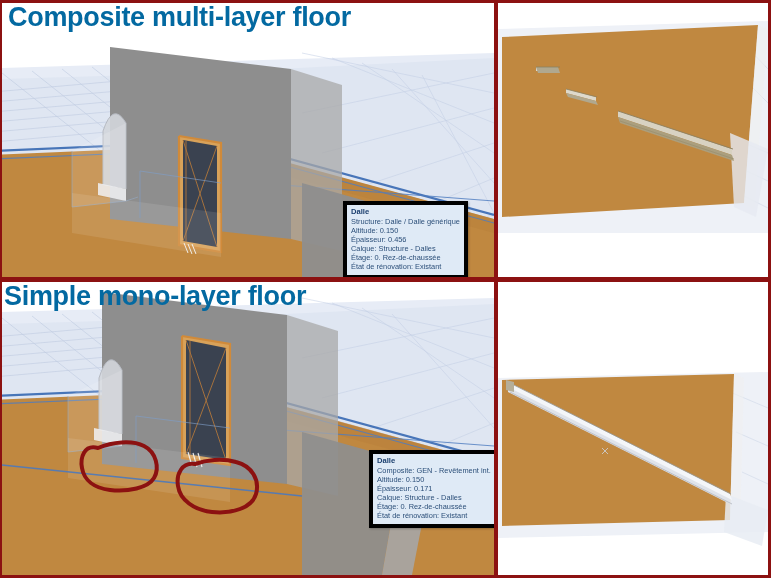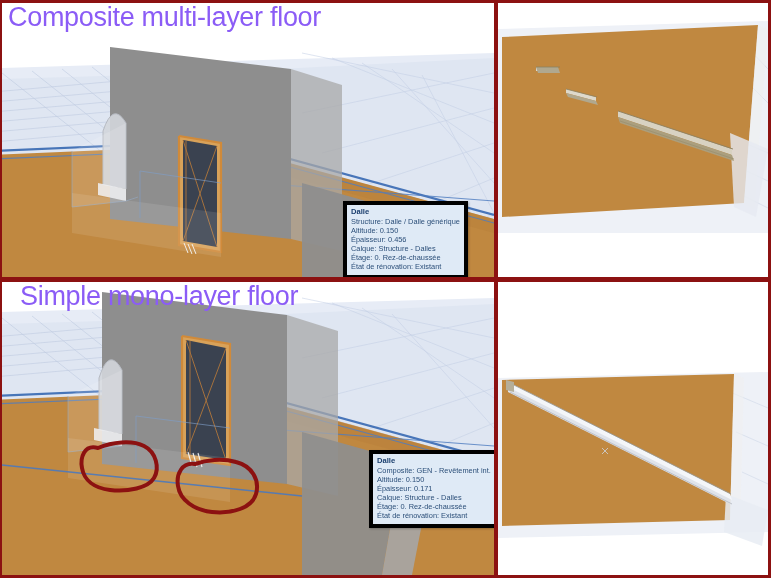--- a/index.html
+++ b/index.html
@@ -9,23 +9,23 @@
 
   
   .frame-top{position:absolute;left:0;top:0;width:771px;height:3px;background:#8c1111;}
   .frame-bottom{position:absolute;left:0;top:575px;width:771px;height:3px;background:#8c1111;}
   .frame-left{position:absolute;left:0;top:0;width:2px;height:578px;background:#8c1111;}
   .frame-right{position:absolute;left:768px;top:0;width:3px;height:578px;background:#8c1111;}
   .div-vert{position:absolute;left:494px;top:0;width:4px;height:578px;background:#8c1111;}
   .div-horz{position:absolute;left:0;top:277px;width:771px;height:5px;background:#8c1111;}
 
   
-  .title{position:absolute;font-weight:normal;color:#8b5cf6;letter-spacing:-0.3px;}
+  .title{position:absolute;font-weight:bold;color:#0369a1;letter-spacing:-0.3px;}
   #title-top{left:8px;top:2px;font-size:27px;}
-  #title-bottom{left:20px;top:281px;font-size:27px;}
+  #title-bottom{left:4px;top:281px;font-size:27px;}
 
   
   .quad{position:absolute;overflow:hidden;background:#fff;}
   #q-tl{left:2px;top:33px;width:492px;height:244px;}
   #q-bl{left:2px;top:282px;width:492px;height:293px;}
   #q-tr{left:498px;top:3px;width:270px;height:274px;}
   #q-br{left:498px;top:282px;width:270px;height:293px;}
 
   
   .scene{position:absolute;left:0;top:0;width:100%;height:100%;}

